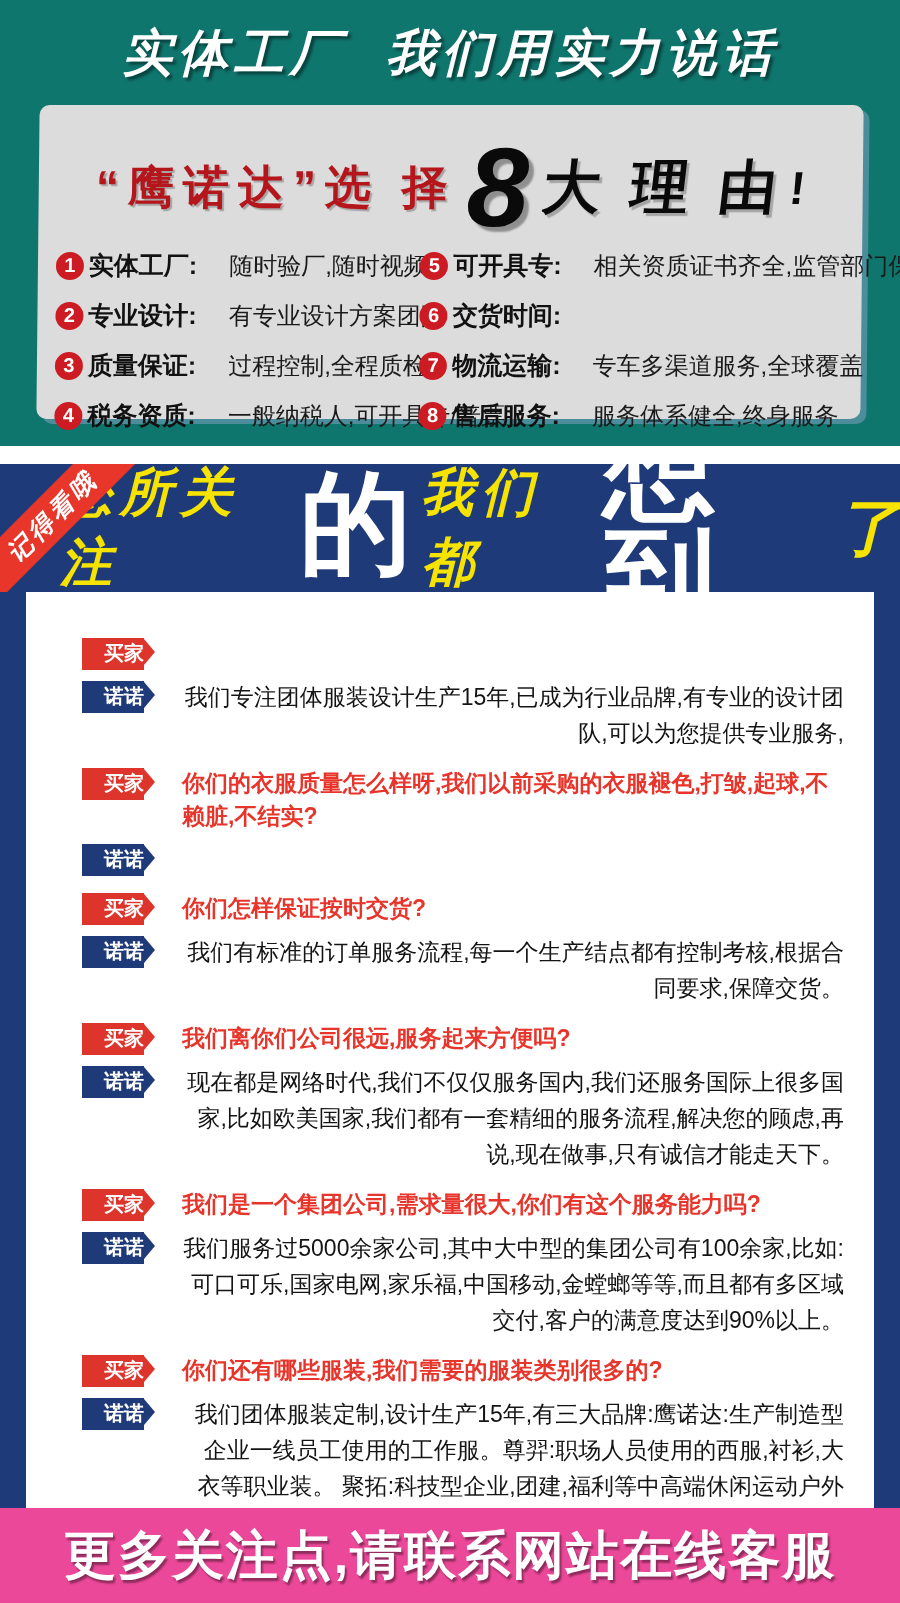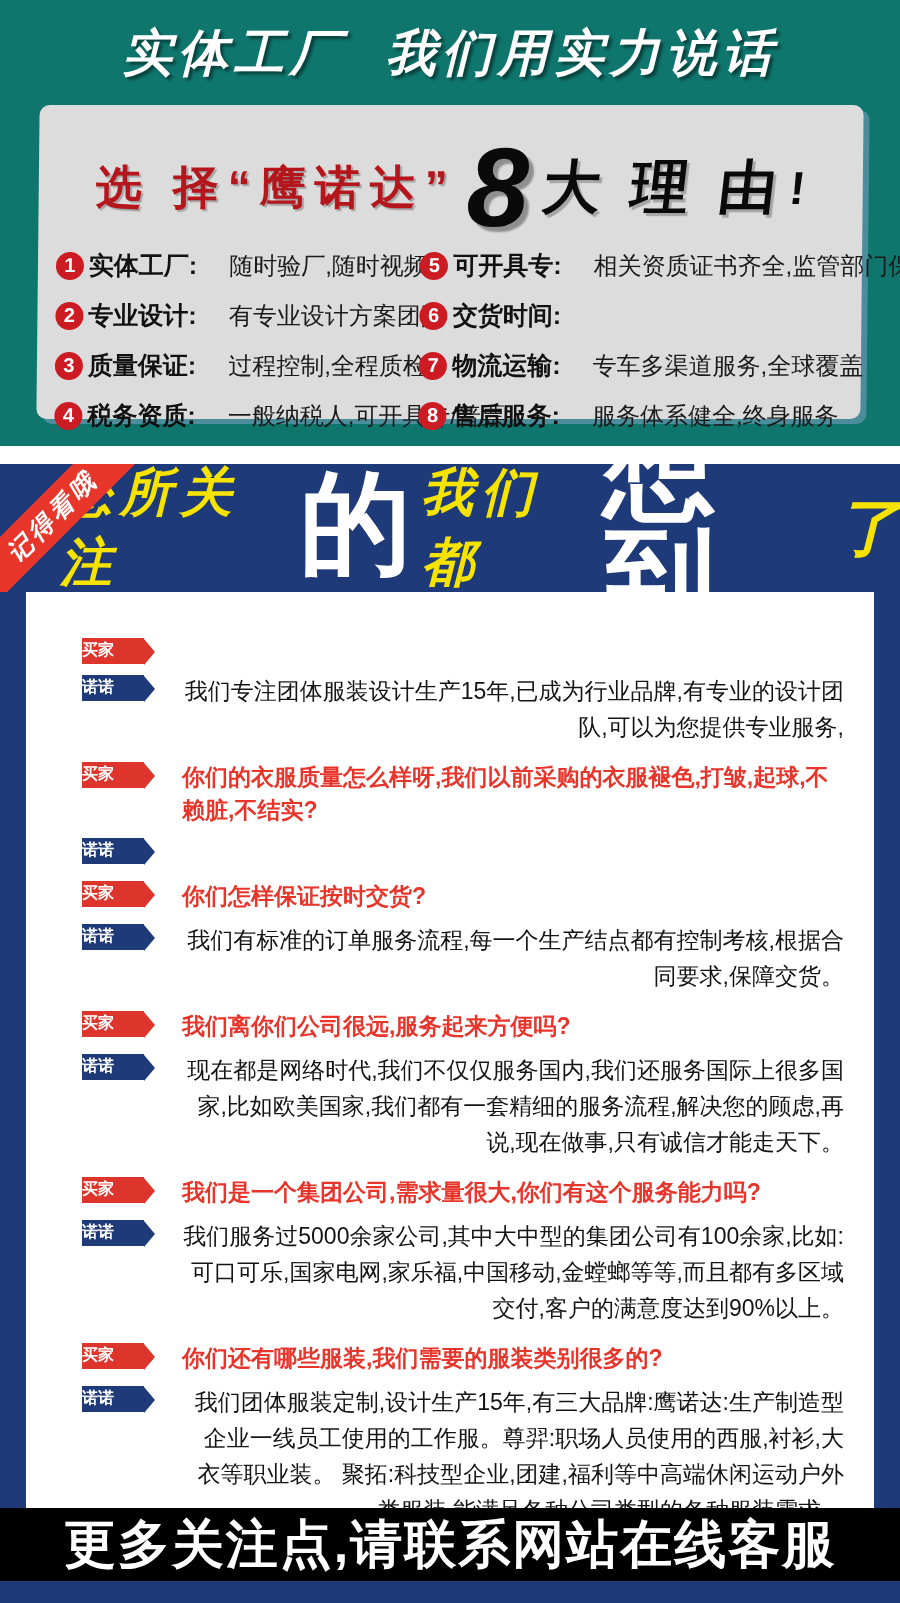--- a/index.html
+++ b/index.html
@@ -153,23 +153,23 @@
     padding:44px 30px 0 56px;
     overflow:hidden;
   }
   .qa-group { margin-bottom:15px; }
   .qa-row { display:flex; align-items:flex-start; margin-bottom:9px; }
   .tag {
     flex:0 0 auto;
     position:relative;
     width:62px;
     padding:2px 0 3px 0;
-    text-align:left;
-    color:#ffffff;
-    font-size:16px;
+    text-align:right;
+    color:#ffffff;
+    font-size:20px;
     font-weight:900;
     margin-right:38px;
     margin-top:2px;
   }
   .tag::after {
     content:"";
     position:absolute;
     left:100%; top:1px;
     border-top:13px solid transparent;
     border-bottom:13px solid transparent;
@@ -188,22 +188,22 @@
   }
   .a-text {
     color:#141414;
     font-size:23px;
     line-height:36px;
     text-align:right;
   }
 
   
   .sec-footer {
-    height:73px;
-    background:#000000;
+    height:95px;
+    background:#ec4899;
     display:flex;
     align-items:center;
     justify-content:center;
   }
   .footer-title {
     color:#ffffff;
     font-size:52px;
     font-weight:900;
     letter-spacing:2px;
     text-shadow:2px 3px 2px rgba(0,0,0,0.4);
@@ -212,22 +212,22 @@
 </head>
 <body>
 
 <div class="page">
 
   <div class="sec-top">
     <div class="top-banner">实体工厂  我们用实力说话</div>
 
     <div class="reasons-panel">
       <div class="reasons-title">
+        <span class="t-red">“鹰诺达”</span>
         <span class="t-red">选 择</span>
-        <span class="t-red">“鹰诺达”</span>
         <span class="t-8">8</span>
         <span class="t-black">大 理 由</span>
         <span class="t-bang">!</span>
       </div>
 
       <div class="reasons-grid">
         <div class="reason-item">
           <span class="reason-number">1</span>
           <span class="reason-label">实体工厂:</span>
           <span class="reason-desc">随时验厂,随时视频</span>

